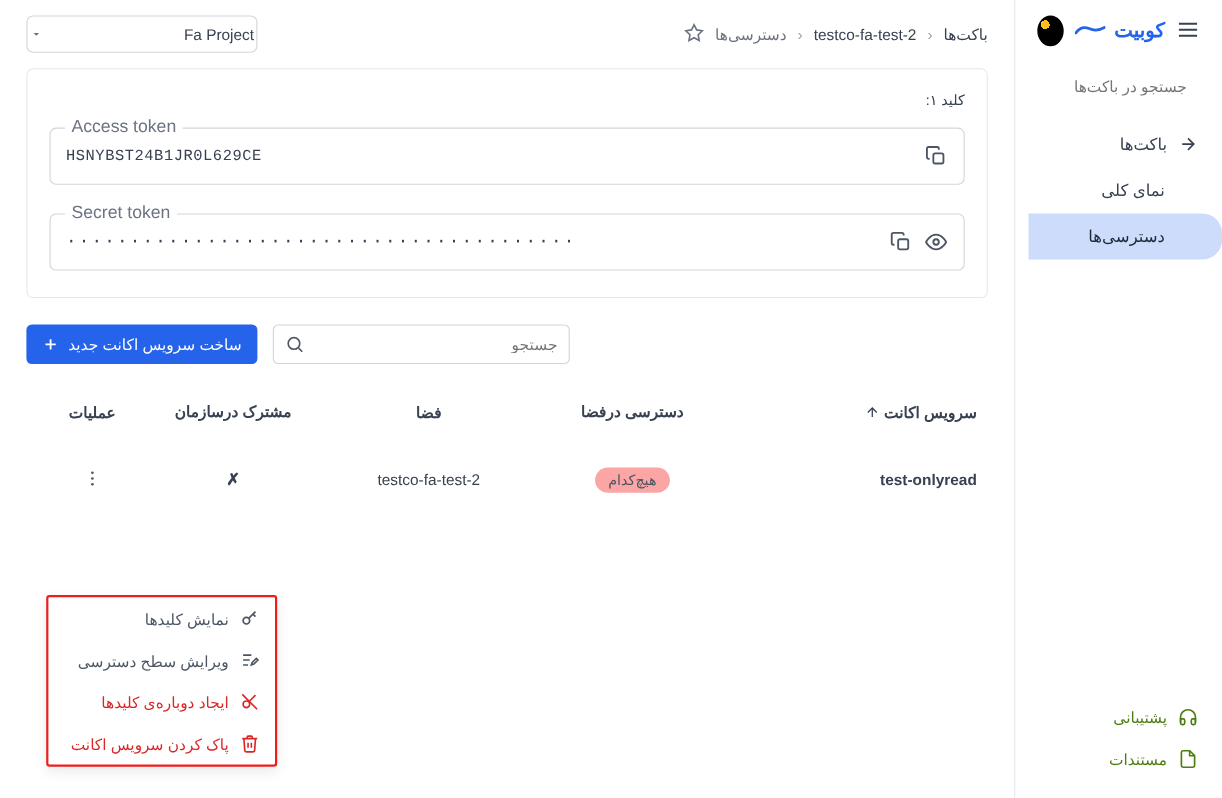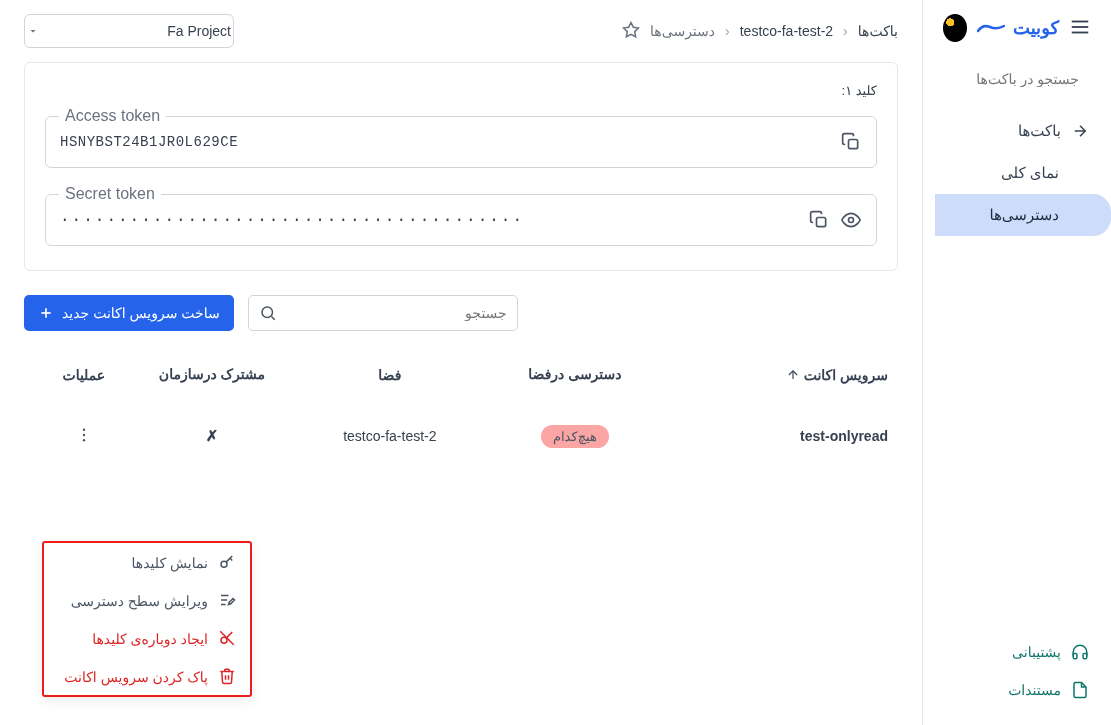--- a/index.html
+++ b/index.html
@@ -65,21 +65,21 @@
 .nav-item.indent { padding-right: 52px; }
 .nav-item.active {
   background: #cddcfb; color: #1f2937;
   border-radius: 0 18px 18px 0;
   margin-left: 12px;
 }
 
 .sidebar-footer { padding: 10px 0 16px; border-top: 0; }
 .footer-item {
   display: flex; align-items: center; gap: 10px;
-  padding: 10px 22px; cursor: pointer; color: #0f766e;
+  padding: 10px 22px; cursor: pointer; color: #4d7c0f;
 }
 .footer-item svg { width: 18px; height: 18px; }
 
 
 .main { flex: 1; display: flex; flex-direction: column; }
 
 .topbar {
   display: flex; align-items: center; justify-content: space-between;
   padding: 14px 24px; gap: 14px;
 }

